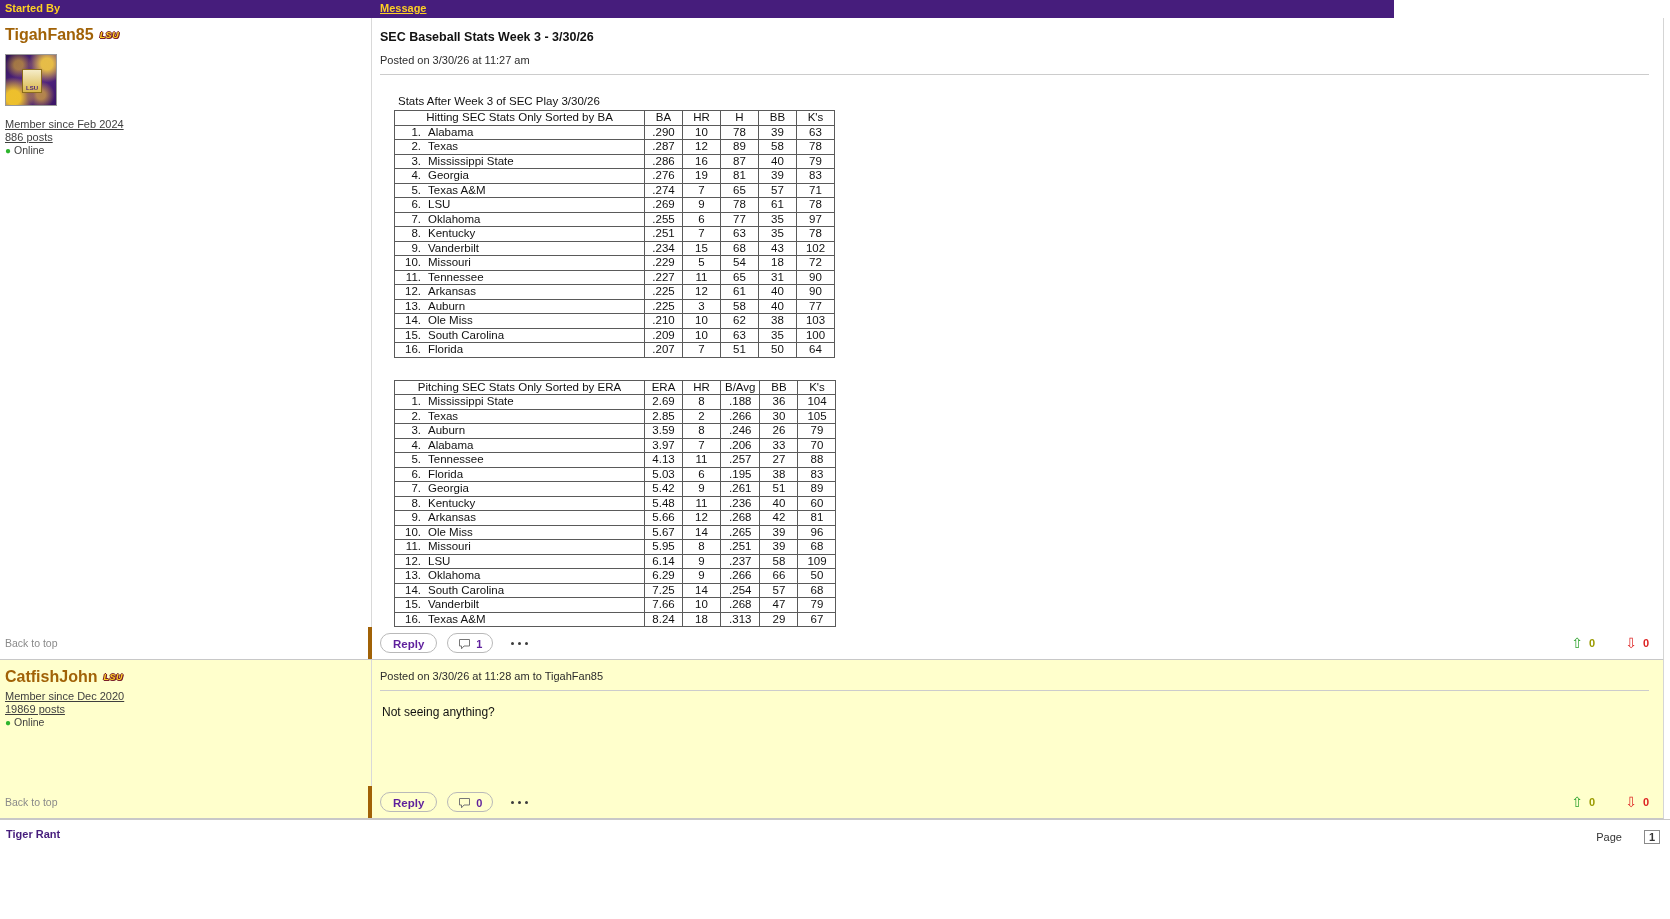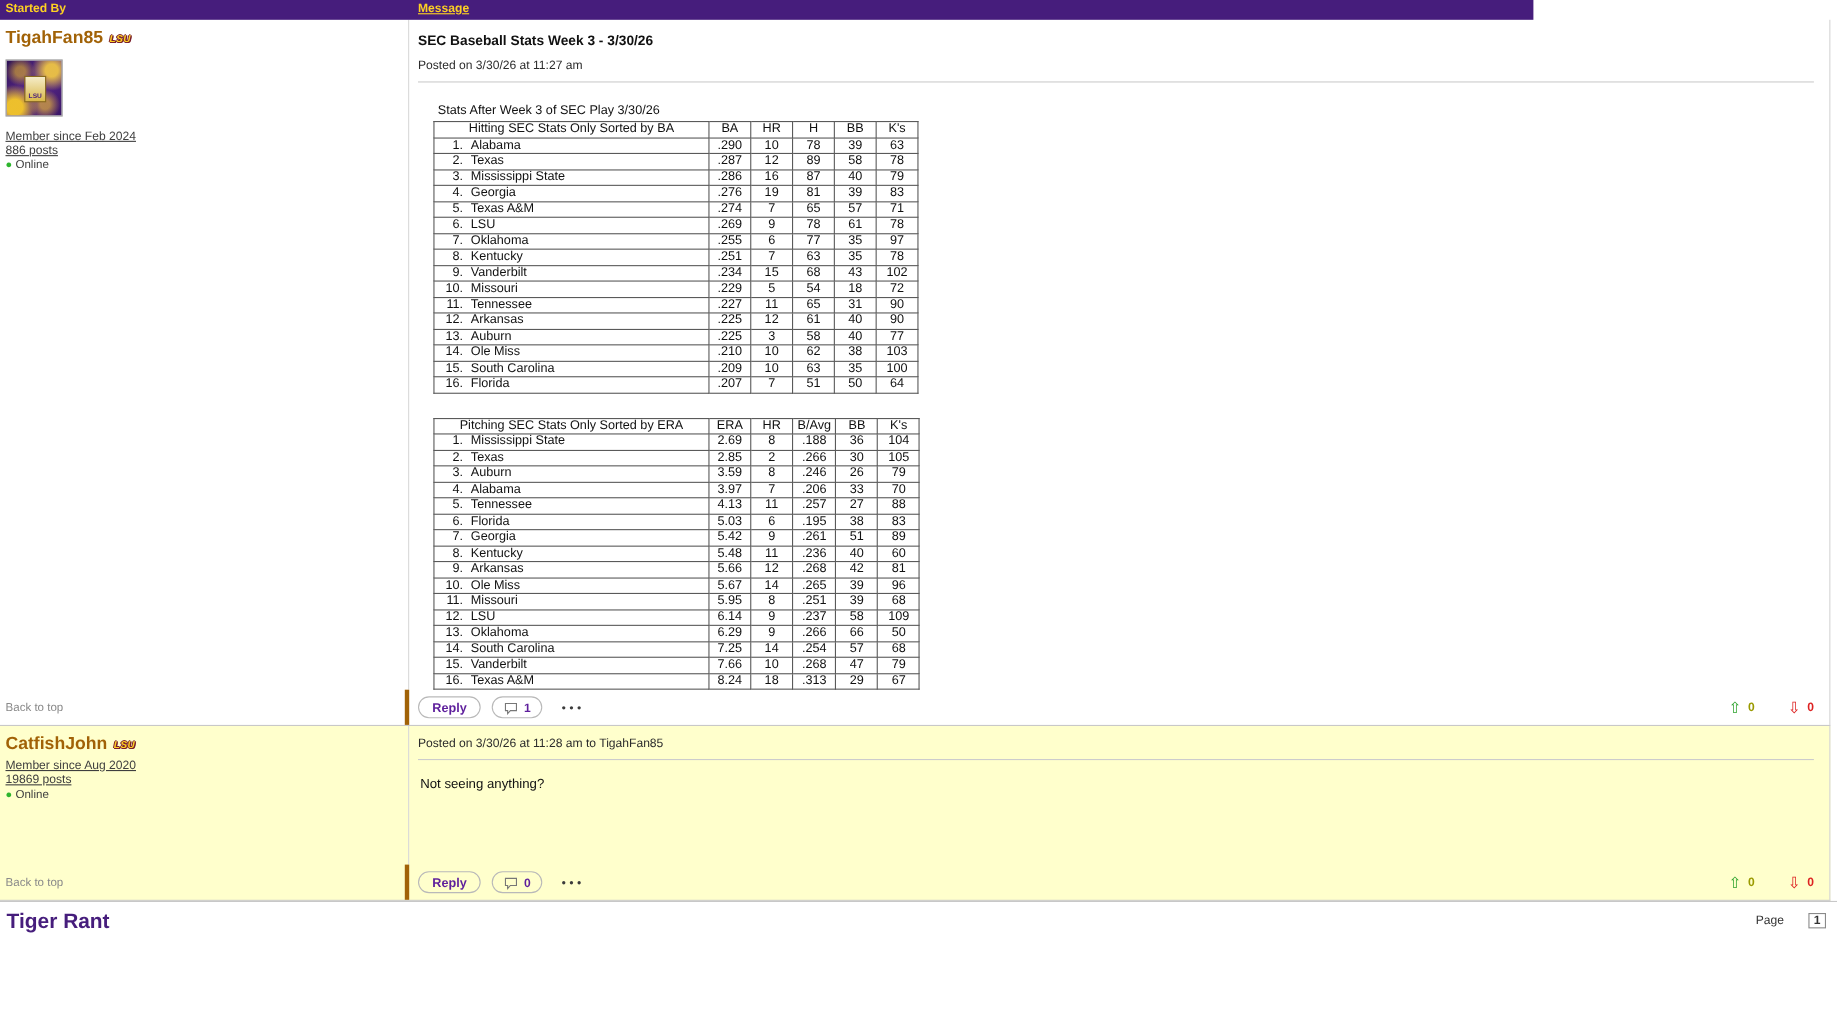--- a/index.html
+++ b/index.html
@@ -71,21 +71,21 @@
   .uparrow { color: #2ea32e; font-size: 14px; line-height: 12px; }
   .upcount { color: #9a9a00; font-weight: bold; margin: 0 0 0 6px; }
   .downarrow { color: #dd2222; font-size: 14px; line-height: 12px; margin-left: 30px; }
   .downcount { color: #dd2222; font-weight: bold; margin-left: 6px; }
 
   .body-text { font-size: 12px; color: #111; padding: 14px 0 0 2px; }
 
   
   .sitefooter { width: 1670px; height: 86px; border-top: 1px solid #c8c8c8; display: flex;
                 justify-content: space-between; align-items: flex-start; padding: 8px 10px 0 6px; background: #fff; }
-  .boardlink { font-size: 19px; font-weight: bold; color: #461D7C; text-decoration: none; cursor: pointer; }
+  .boardlink { font-size: 11px; font-weight: bold; color: #461D7C; text-decoration: none; cursor: pointer; }
   .pagenav { font-size: 11px; color: #333; display: flex; align-items: center; gap: 22px; margin-top: 2px; }
   .pagebox { display: inline-block; border: 1px solid #8a8a8a; background: #fff; font-weight: bold;
              font-size: 11px; padding: 0px 4px; min-width: 9px; text-align: center; }
 </style>
 </head>
 <body>
 
 <div class="page">
 
   <div class="topbar">
@@ -429,21 +429,21 @@
       </span>
     </div>
   </div>
 
   <div class="post post-yellow" style="grid-template-rows: minmax(126px,1fr) 32px;">
     <div class="usercol">
       <div class="username-row">
         <a class="username">CatfishJohn</a>
         <span class="badge">LSU</span>
       </div>
-      <div class="meta" style="margin-top:4px;">Member since Aug 2020</div>
+      <div class="meta" style="margin-top:4px;">Member since Dec 2020</div>
       <div class="meta">19869 posts</div>
       <div class="online">
         <span class="dot">●</span><span>Online</span>
       </div>
     </div>
     <div class="msgcol">
       <div class="posted" style="margin-top:4px;">Posted on 3/30/26 at 11:28 am to TigahFan85</div>
       <hr class="sep">
       <div class="body-text">Not seeing anything?</div>
     </div>

